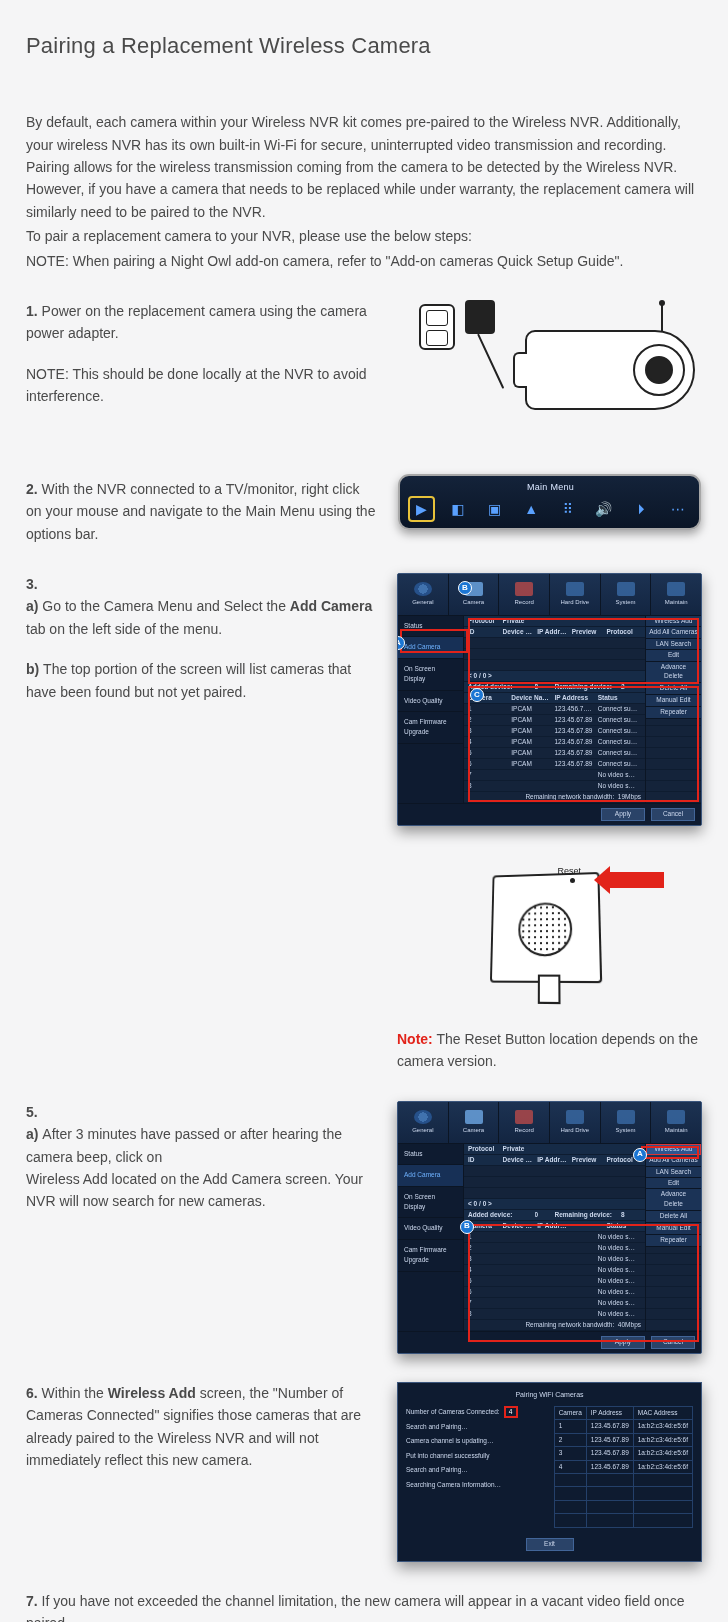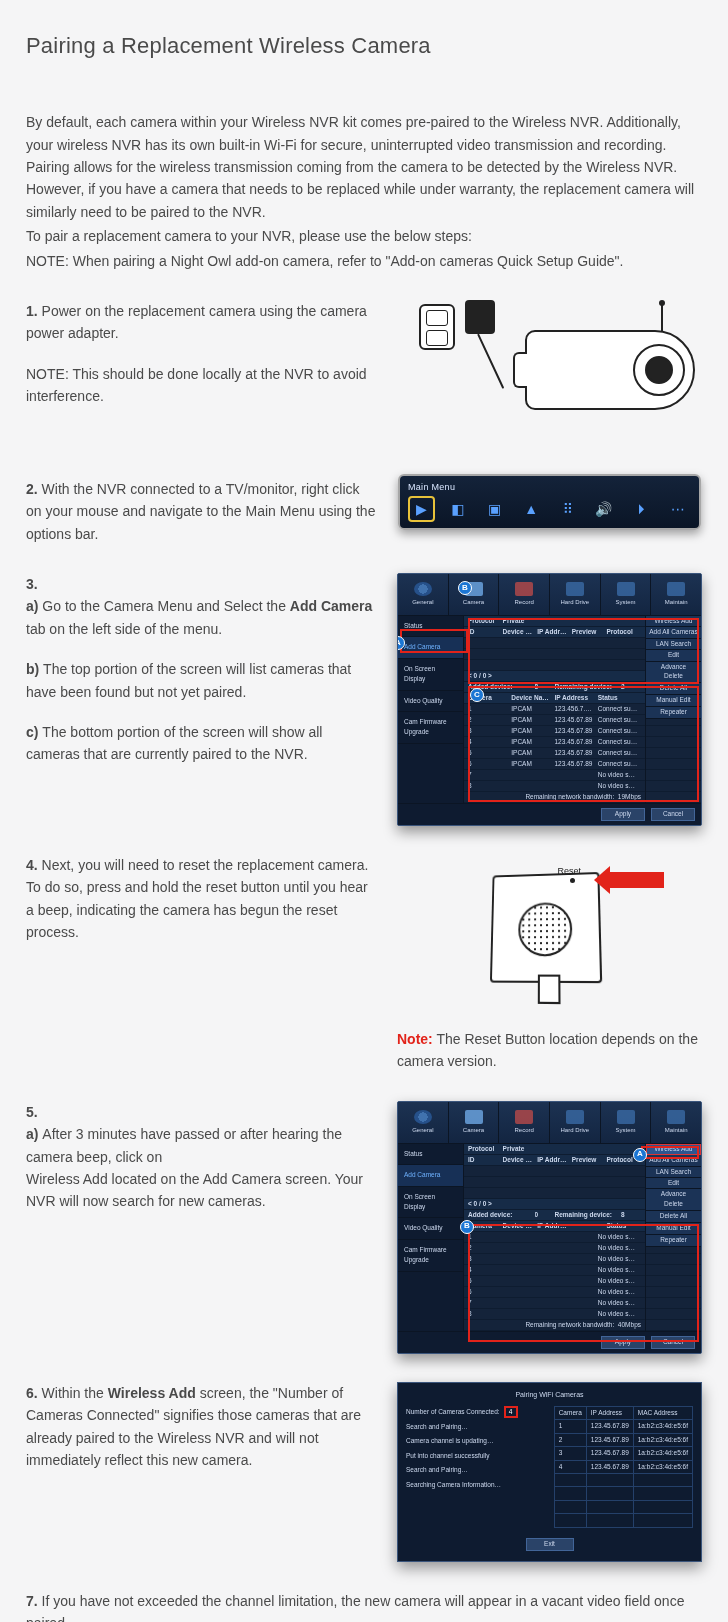--- a/index.html
+++ b/index.html
@@ -82,24 +82,25 @@
     position: absolute; right: 30px; top: -28px; width: 2px; height: 28px; background: #222;
   }
   .cambody .ant::after { content:""; position:absolute; top:-4px; left:-2px; width:6px; height:6px; background:#222; border-radius:50%; }
   .cambody .mount {
     position: absolute; left: -14px; top: 20px; width: 14px; height: 36px;
     border: 2px solid #222; border-right: none; border-radius: 6px 0 0 6px; background:#fff;
   }
 
   
   .menubar {
-    width: 303px; border: 2px solid #a7a7a7; border-radius: 6px;
+    width: 303px; border: 2px solid #a7a7a7; border-radius: 11px;
     background: linear-gradient(#14233a, #0a1526);
     padding: 4px 6px 6px 6px;
     box-shadow: 0 4px 10px rgba(0,0,0,.35);
+    text-align: center;
   }
   .menubar .label {
     font-size: 9px; color: #d9e6ff; padding: 0 0 2px 2px; letter-spacing:.3px;
   }
   .menubar .iconrow { display:flex; gap: 14px; padding: 2px 4px; }
   .menubar .iconrow .mi {
     width: 24px; height: 22px; border-radius: 2px;
     display:flex; align-items:center; justify-content:center;
     color:#5aa1ff; font-size:14px;
   }
@@ -284,23 +285,20 @@
 
 <div class="step-row">
   <div class="step-text">
     <p><span class="num">3.</span></p>
     <p>
       <span class="num">a) </span><span>Go to the Camera Menu and Select the </span><span class="bold">Add Camera</span><span> tab on the left side of the menu.</span>
     </p>
     <p class="paragap">
       <span class="num">b) </span><span>The top portion of the screen will list cameras that have been found but not yet paired.</span>
     </p>
-    <p class="paragap">
-      <span class="num">c) </span><span>The bottom portion of the screen will show all cameras that are currently paired to the NVR.</span>
-    </p>
   </div>
   <div class="step-fig">
     <div class="nvr" id="nvr3">
         <div class="toptabs">
           <div class="tt">
             <div class="ico gear"></div>
             <span>General</span>
           </div>
           <div class="tt">
             <div class="ico cam"></div>
@@ -449,23 +447,20 @@
         <div class="badge" style="left:72px;top:114px">C</div>
         <div class="hl" style="left:2px;top:55px;width:68px;height:24px"></div>
         <div class="hl" style="left:70px;top:44px;width:231px;height:66px"></div>
         <div class="hl" style="left:70px;top:112px;width:231px;height:116px"></div>
       </div>
   </div>
 </div>
 
 <div class="step-row" style="margin-top:20px">
   <div class="step-text">
-    <p>
-      <span class="num">4.</span><span> Next, you will need to reset the replacement camera. To do so, press and hold the reset button until you hear a beep, indicating the camera has begun the reset process.</span>
-    </p>
   </div>
   <div class="step-fig" style="flex-direction:column;align-items:center">
     <div class="fig-reset">
       <div class="resetbox">
         <div class="speaker"></div>
       </div>
       <div class="rlabel">Reset</div>
       <div class="rdot"></div>
       <div class="arrow"></div>
     </div>

